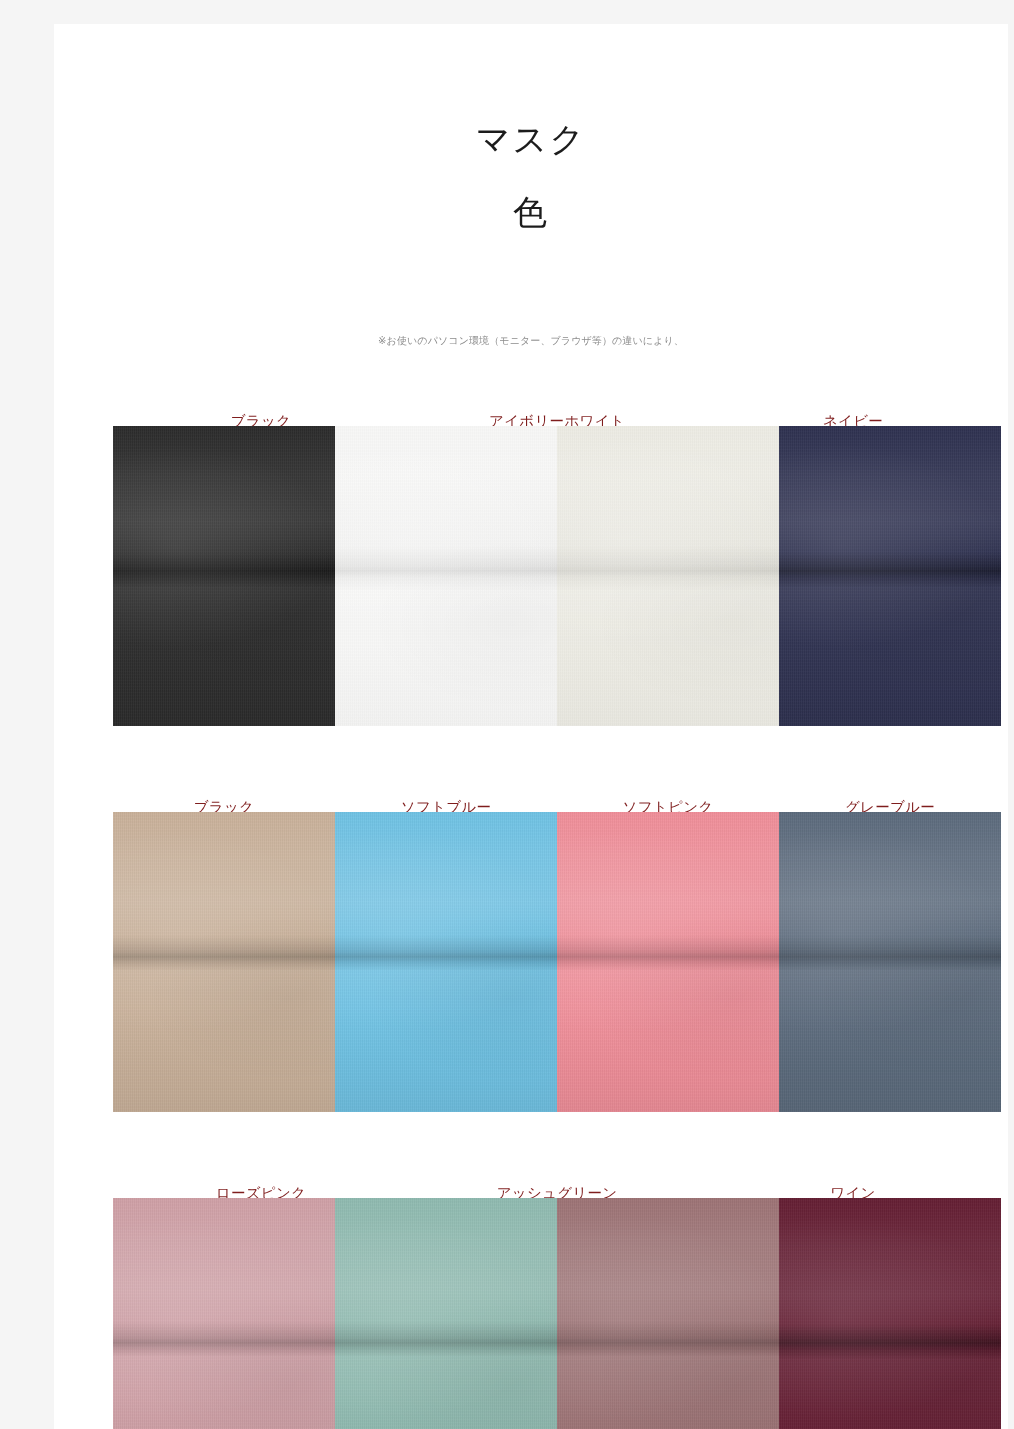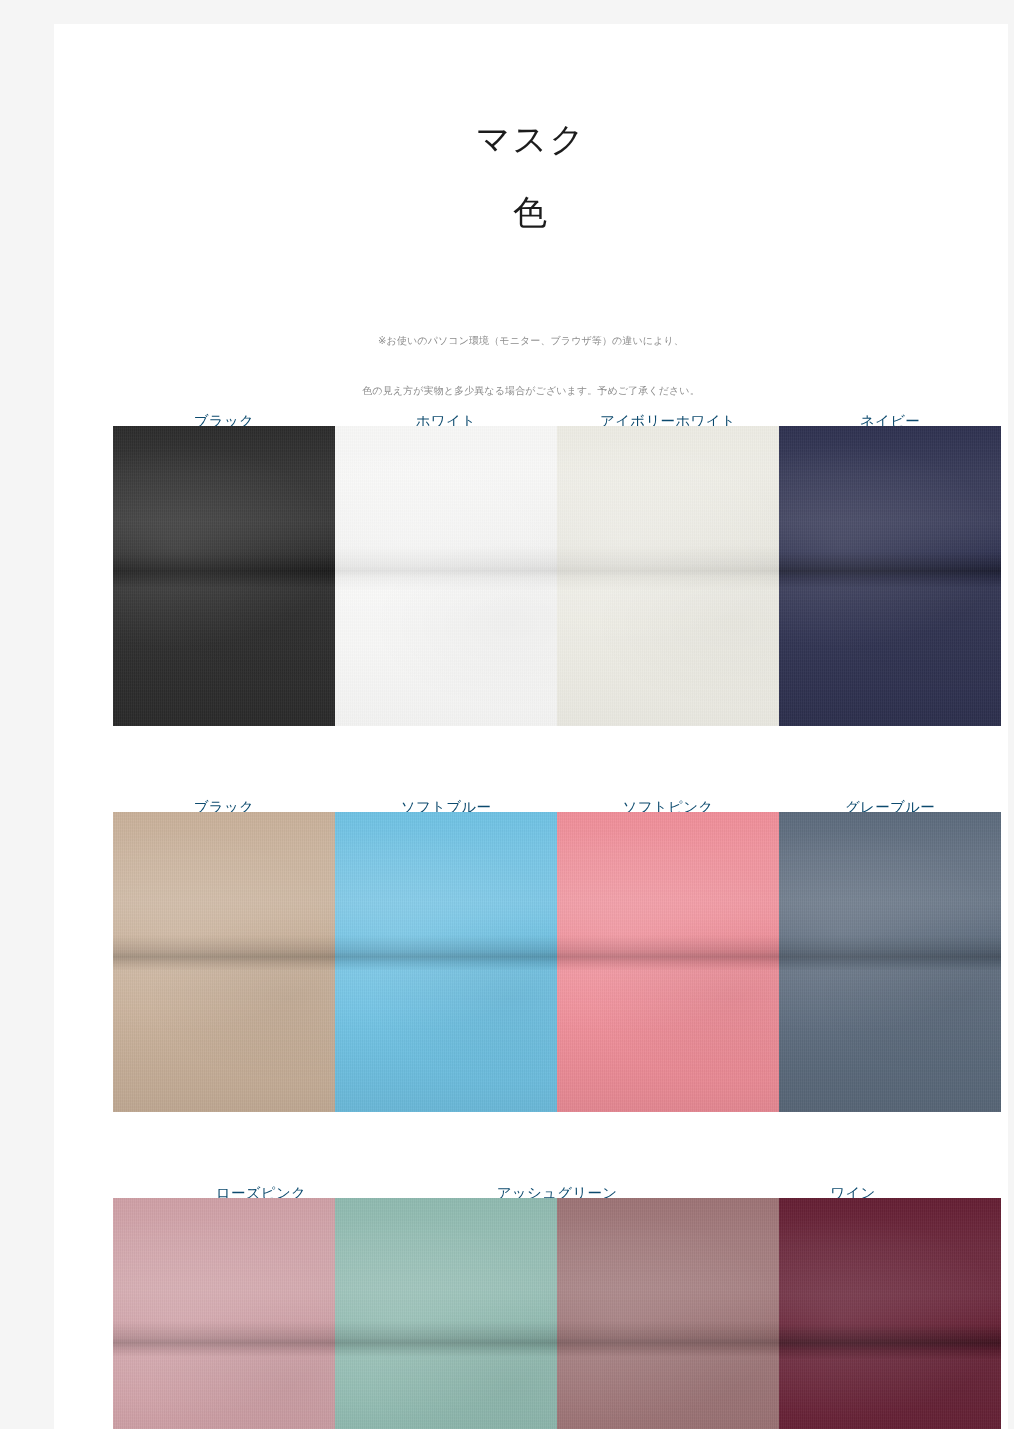--- a/index.html
+++ b/index.html
@@ -76,21 +76,21 @@
   .label-row {
     display: flex;
     width: 912px;
     height: 30px;
   }
   .label-cell {
     flex: 1 1 0;
     text-align: center;
     font-size: 14.5px;
     line-height: 26px;
-    color: #0c4a6e;
+    color: #7f1d1d;
     letter-spacing: 0.02em;
     white-space: nowrap;
   }
 
   .tile-row {
     display: flex;
     width: 912px;
     height: 300px;
   }
 
@@ -198,28 +198,26 @@
 <div class="page-bg">
   <div class="content-panel">
 
     <div class="title-block">
       <div class="title-line-1">マスク</div>
       <div class="title-line-2">色</div>
     </div>
 
     <div class="disclaimer">
       <span>※お使いのパソコン環境（モニター、ブラウザ等）の違いにより、</span>
-      <span>色の見え方が実物と多少異なる場合がございます。予めご了承ください。</span>
     </div>
 
     <div class="swatch-area" id="swatch-area">
         <div class="swatch-row">
           <div class="label-row">
             <div class="label-cell">ブラック</div>
-            <div class="label-cell">ホワイト</div>
             <div class="label-cell">アイボリーホワイト</div>
             <div class="label-cell">ネイビー</div>
           </div>
           <div class="tile-row">
             <div class="tile dark" style="background: rgb(43, 43, 43);"></div>
             <div class="tile light" style="background: rgb(247, 247, 246);"></div>
             <div class="tile light" style="background: rgb(236, 235, 227);"></div>
             <div class="tile dark" style="background: rgb(46, 49, 80);"></div>
           </div>
         </div>

